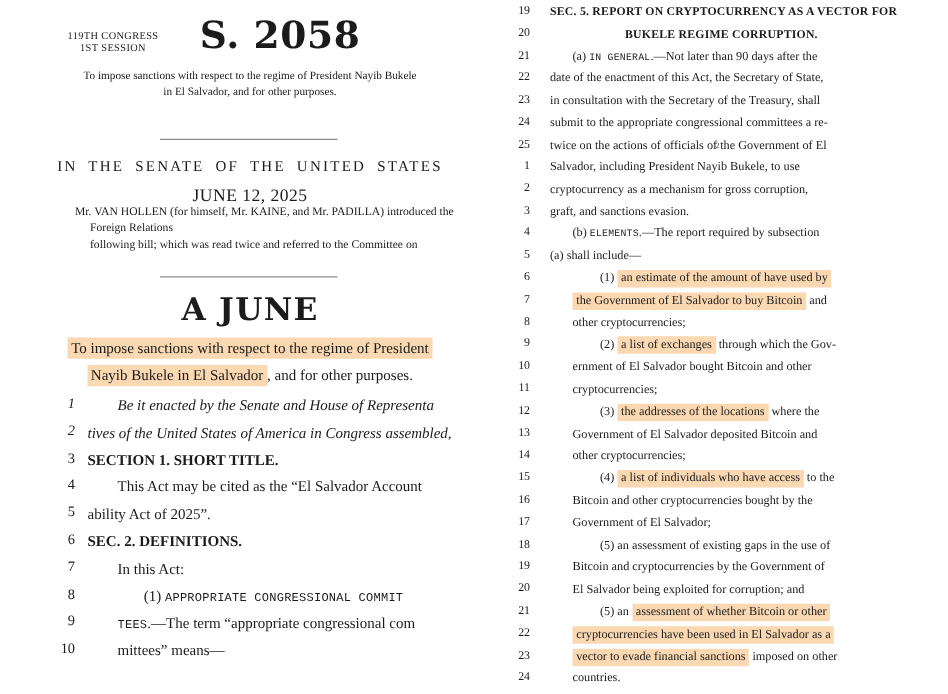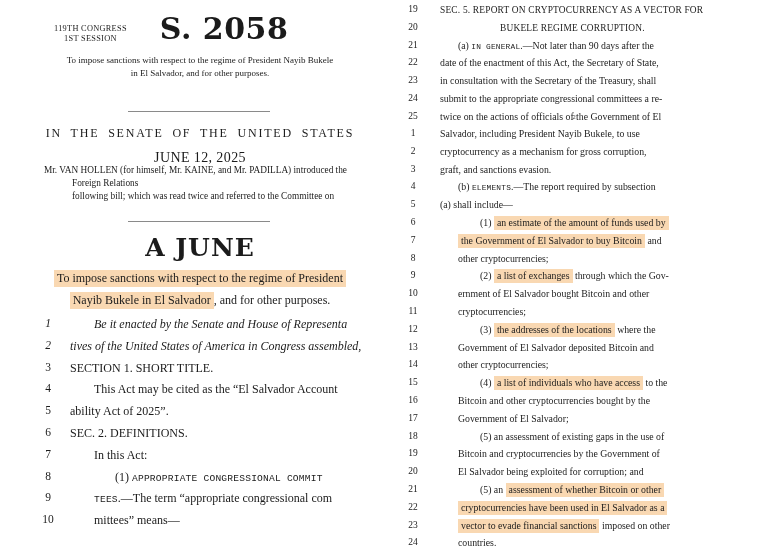--- a/index.html
+++ b/index.html
@@ -19,32 +19,32 @@
   .congress-col{text-align:center;font-size:8.3px;line-height:10px;letter-spacing:.3px;white-space:nowrap;}
   .bill-number{font-family:"DejaVu Serif", serif;font-weight:700;font-size:30px;line-height:30px;letter-spacing:.5px;}
 
   .purpose{top:54px;text-align:center;font-size:9px;line-height:13px;}
   .rule{left:108px;width:142px;border-top:1.5px solid #8a8a8a;height:0;}
   .rule1{top:111px;} .rule2{top:221px;}
   .senate-heading{top:126px;text-align:center;font-size:12px;letter-spacing:1.8px;word-spacing:4px;white-space:nowrap;}
   .date-line{top:150px;text-align:center;font-size:14px;letter-spacing:.4px;}
   .sponsor{top:164px;font-size:9.3px;line-height:12.8px;padding-left:24px;}
   .sponsor div{white-space:nowrap;margin-left:28px;}
-  .sponsor div:first-child{margin-left:0;}
+  .sponsor div:first-child{margin-left:16px;}
   .abill{top:233px;text-align:center;font-size:25px;font-weight:700;letter-spacing:1px;font-family:"DejaVu Serif", serif;}
   .hlpurpose{top:271px;}
   .hlpurpose .line{height:23.5px;text-align:center;font-size:11.8px;white-space:nowrap;}
   .hlpurpose .ltext{margin-left:0 !important;}
 
   
   .line{position:relative;white-space:nowrap;}
-  .lnum{position:absolute;text-align:center;}
+  .lnum{position:absolute;text-align:right;}
   .ltext{display:inline-block;}
   .line.it{font-style:italic;}
-  .line.b .ltext{font-weight:400;}
+  .line.b .ltext{font-weight:700;}
   .seg.hl{background:var(--hl,#f9d8b2);padding:1px 3px 2px;}
   .seg.sc{font-size:.8em;letter-spacing:.2px;font-family:Liberation Mono, monospace;}
 
   .pg-l .line{height:21.8px;font-size:12px;}
   .pg-l .lnum{left:16px;width:24px;font-size:11.5px;}
   .pg-l .i0{margin-left:50px;} .pg-l .i1{margin-left:74px;} .pg-l .i2{margin-left:95px;}
   #left-body{top:317px;}
 
   .pg-r .line{height:17.8px;font-size:9.8px;}
   .pg-r .lnum{left:12px;width:22px;font-size:9.5px;}
@@ -116,21 +116,21 @@
       <div class="line"><span class="lnum">24</span><span class="ltext i0"><span class="seg">submit to the appropriate congressional committees a re-</span></span></div>
       <div class="line"><span class="lnum">25</span><span class="ltext i0"><span class="seg">twice on the actions of officials of the Government of El</span></span></div>
     </div>
   <div class="abs" id="right-page-number">2</div>
   <div class="abs" id="right-block-b">
       <div class="line"><span class="lnum">1</span><span class="ltext i0"><span class="seg">Salvador, including President Nayib Bukele, to use</span></span></div>
       <div class="line"><span class="lnum">2</span><span class="ltext i0"><span class="seg">cryptocurrency as a mechanism for gross corruption,</span></span></div>
       <div class="line"><span class="lnum">3</span><span class="ltext i0"><span class="seg">graft, and sanctions evasion.</span></span></div>
       <div class="line"><span class="lnum">4</span><span class="ltext i1"><span class="seg">(b) </span><span class="seg sc">ELEMENTS</span><span class="seg">.—The report required by subsection</span></span></div>
       <div class="line"><span class="lnum">5</span><span class="ltext i0"><span class="seg">(a) shall include—</span></span></div>
-      <div class="line"><span class="lnum">6</span><span class="ltext i2"><span class="seg">(1) </span><span class="seg hl">an estimate of the amount of funds used by</span></span></div>
+      <div class="line"><span class="lnum">6</span><span class="ltext i2"><span class="seg">(1) </span><span class="seg hl">an estimate of the amount of have used by</span></span></div>
       <div class="line"><span class="lnum">7</span><span class="ltext i1"><span class="seg hl">the Government of El Salvador to buy Bitcoin</span><span class="seg"> and</span></span></div>
       <div class="line"><span class="lnum">8</span><span class="ltext i1"><span class="seg">other cryptocurrencies;</span></span></div>
       <div class="line"><span class="lnum">9</span><span class="ltext i2"><span class="seg">(2) </span><span class="seg hl">a list of exchanges</span><span class="seg"> through which the Gov-</span></span></div>
       <div class="line"><span class="lnum">10</span><span class="ltext i1"><span class="seg">ernment of El Salvador bought Bitcoin and other</span></span></div>
       <div class="line"><span class="lnum">11</span><span class="ltext i1"><span class="seg">cryptocurrencies;</span></span></div>
       <div class="line"><span class="lnum">12</span><span class="ltext i2"><span class="seg">(3) </span><span class="seg hl">the addresses of the locations</span><span class="seg"> where the</span></span></div>
       <div class="line"><span class="lnum">13</span><span class="ltext i1"><span class="seg">Government of El Salvador deposited Bitcoin and</span></span></div>
       <div class="line"><span class="lnum">14</span><span class="ltext i1"><span class="seg">other cryptocurrencies;</span></span></div>
       <div class="line"><span class="lnum">15</span><span class="ltext i2"><span class="seg">(4) </span><span class="seg hl">a list of individuals who have access</span><span class="seg"> to the</span></span></div>
       <div class="line"><span class="lnum">16</span><span class="ltext i1"><span class="seg">Bitcoin and other cryptocurrencies bought by the</span></span></div>

